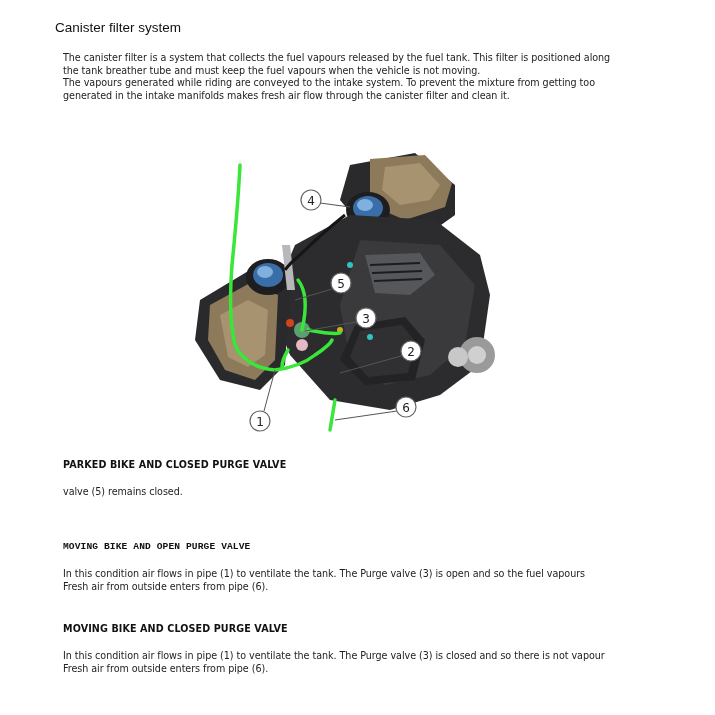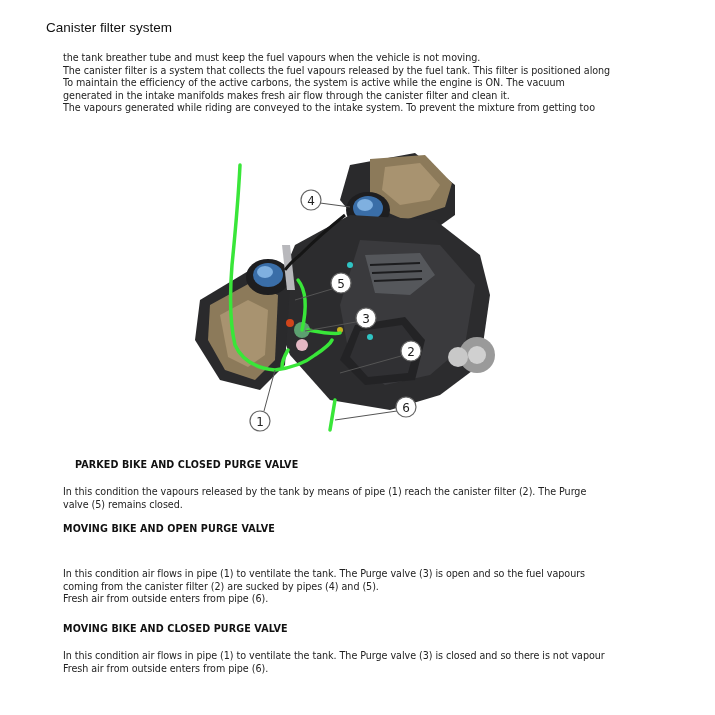--- a/index.html
+++ b/index.html
@@ -1,33 +1,32 @@
 <!DOCTYPE html>
 <html><head>
 <meta charset="utf-8">
 <style>
   html, body { margin:0; padding:0; background:#ffffff; }
   body { width:715px; height:715px; position:relative; overflow:hidden; font-family:"DejaVu Sans", sans-serif; color:#1a1a1a; }
-  .title { position:absolute; left:46px; top:20px; font-family:"Liberation Sans", sans-serif; font-size:13.5px; color:#111; }
+  .title { position:absolute; left:55px; top:20px; font-family:"Liberation Sans", sans-serif; font-size:13.5px; color:#111; }
   .para { position:absolute; left:63px; font-size:9.6px; line-height:12.6px; color:#222; width:610px; letter-spacing:-0.05px; }
   .para div { white-space:nowrap; }
   .heading { position:absolute; left:63px; font-size:9.6px; font-weight:bold; color:#111; letter-spacing:0.1px; }
   .figure { position:absolute; left:190px; top:145px; width:330px; height:300px; }
 </style>
 </head>
 <body>
 
 <div class="title">Canister filter system</div>
 
 <div class="para" style="top:52px;">
+  <div>The canister filter is a system that collects the fuel vapours released by the fuel tank. This filter is positioned along</div>
   <div>the tank breather tube and must keep the fuel vapours when the vehicle is not moving.</div>
-  <div>The canister filter is a system that collects the fuel vapours released by the fuel tank. This filter is positioned along</div>
-  <div>To maintain the efficiency of the active carbons, the system is active while the engine is ON. The vacuum</div>
+  <div>The vapours generated while riding are conveyed to the intake system. To prevent the mixture from getting too</div>
   <div>generated in the intake manifolds makes fresh air flow through the canister filter and clean it.</div>
-  <div>The vapours generated while riding are conveyed to the intake system. To prevent the mixture from getting too</div>
 </div>
 
 <div class="figure">
   <svg width="330" height="300" viewBox="0 0 330 300">
 
     <path d="M160 20 L225 8 L265 40 L265 70 L230 95 L175 85 L150 55 Z" fill="#2a2a2c"></path>
     <path d="M180 14 L235 10 L262 38 L255 62 L215 75 L180 60 Z" fill="#8c7a5a"></path>
     <path d="M195 22 L230 18 L250 40 L240 55 L210 60 L192 45 Z" fill="#a89370"></path>
 
     <ellipse cx="178" cy="65" rx="22" ry="18" fill="#1e1e20"></ellipse>
@@ -100,30 +99,28 @@
       <text x="121" y="59.5">4</text>
       <text x="151" y="142.5">5</text>
       <text x="176" y="177.5">3</text>
       <text x="221" y="210.5">2</text>
       <text x="216" y="266.5">6</text>
       <text x="70" y="280.5">1</text>
     </g>
   </svg>
 </div>
 
-<div class="heading" style="top:459px;margin-left:12px;">PARKED BIKE AND CLOSED PURGE VALVE</div>
+<div class="heading" style="top:459px;">PARKED BIKE AND CLOSED PURGE VALVE</div>
 <div class="para" style="top:486px;">
-  <div>In this condition the vapours released by the tank by means of pipe (1) reach the canister filter (2). The Purge</div>
   <div>valve (5) remains closed.</div>
 </div>
 
-<div class="heading" style="top:523px;">MOVING BIKE AND OPEN PURGE VALVE</div>
+<div class="heading" style="top:541px;font-family:Liberation Mono, monospace;">MOVING BIKE AND OPEN PURGE VALVE</div>
 <div class="para" style="top:568px;">
   <div>In this condition air flows in pipe (1) to ventilate the tank. The Purge valve (3) is open and so the fuel vapours</div>
-  <div>coming from the canister filter (2) are sucked by pipes (4) and (5).</div>
   <div>Fresh air from outside enters from pipe (6).</div>
 </div>
 
 <div class="heading" style="top:623px;">MOVING BIKE AND CLOSED PURGE VALVE</div>
 <div class="para" style="top:650px;">
   <div>In this condition air flows in pipe (1) to ventilate the tank. The Purge valve (3) is closed and so there is not vapour</div>
   <div>Fresh air from outside enters from pipe (6).</div>
 </div>
 
 </body></html>

